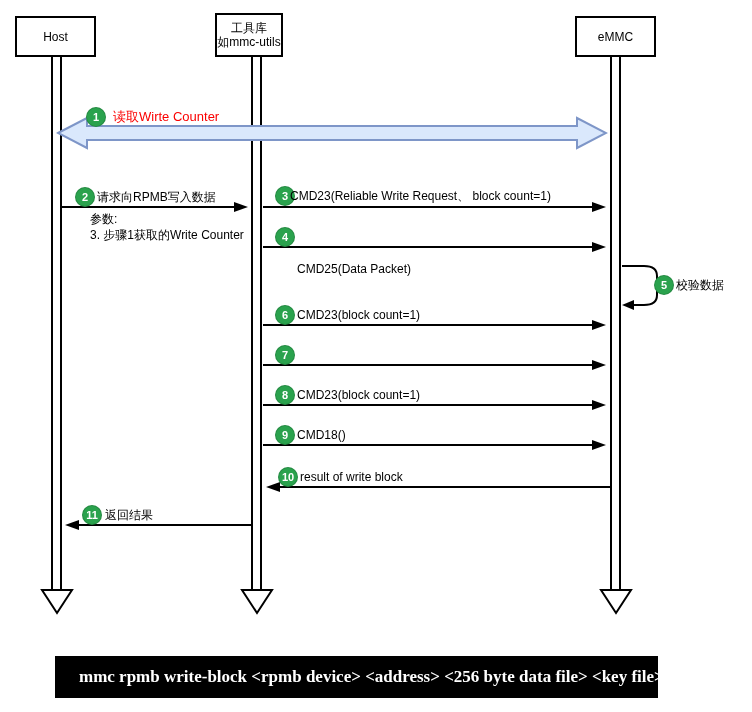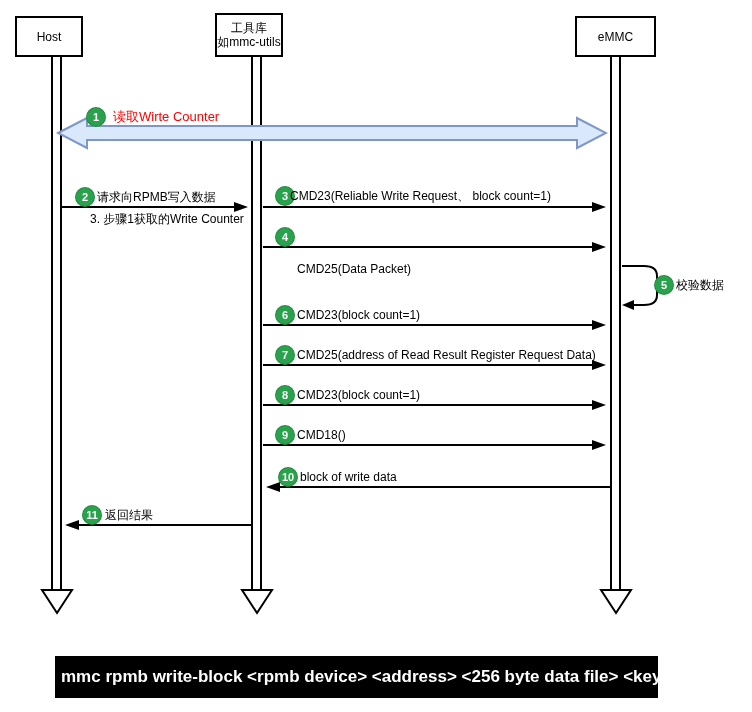--- a/index.html
+++ b/index.html
@@ -35,35 +35,35 @@
     position:absolute;font-size:12px;line-height:16px;white-space:nowrap;z-index:4;background:transparent;
   }
   .msg-label.red{color:var(--highlight-red,#f00);font-weight:normal;font-size:13px;}
   .params{
     position:absolute;left:90px;top:211px;font-size:12px;line-height:16px;z-index:4;
   }
   .svg-abs{position:absolute;z-index:2;}
   
   .cmdbar{
     position:absolute;left:55px;top:656px;width:603px;height:42px;background:#000;
-    display:flex;align-items:center;box-sizing:border-box;padding-left:6px;
-    color:#fff;font-family:Liberation Sans, sans-serif;font-weight:bold;font-size:17px;
+    display:flex;align-items:center;box-sizing:border-box;padding-left:24px;
+    color:#fff;font-family:Liberation Serif, serif;font-weight:bold;font-size:17px;
     white-space:nowrap;z-index:5;text-align:right;
   }
   .watermark{
     position:absolute;left:586px;top:689px;font-size:13px;color:#c2c2c2;
     white-space:nowrap;z-index:6;font-family:"Liberation Sans", sans-serif;
   }
 </style>
 </head>
 <body>
 
 <div class="stage">
 
-  <div class="actor-box" style="left:15px;top:16px;width:68px;height:41px;">
+  <div class="actor-box" style="left:15px;top:16px;width:81px;height:41px;">
     <span>Host</span>
   </div>
   <div class="actor-box" style="left:215px;top:13px;width:68px;height:44px;">
     <span>工具库</span>
     <span>如mmc-utils</span>
   </div>
   <div class="actor-box" style="left:575px;top:16px;width:81px;height:41px;">
     <span>eMMC</span>
   </div>
 
@@ -86,20 +86,21 @@
   </svg>
   <div class="badge" style="left:96px;top:117px;">1</div>
   <div class="msg-label red" style="left:113px;top:109px;">读取Wirte Counter</div>
 
   <div class="hline" style="left:62px;top:206px;width:174px;"></div>
   <div class="arr r" style="left:234px;top:202px;"></div>
   <div class="badge" style="left:85px;top:197px;">2</div>
   <div class="msg-label" style="left:97px;top:189px;">请求向RPMB写入数据</div>
 
   <div class="params">
+    <div>参数:</div>
     <div>3. 步骤1获取的Write Counter</div>
   </div>
 
   <div class="hline" style="left:263px;top:206px;width:330px;"></div>
   <div class="arr r" style="left:592px;top:202px;"></div>
   <div class="badge" style="left:285px;top:196px;">3</div>
   <div class="msg-label" style="left:290px;top:188px;">CMD23(Reliable Write Request、 block count=1)</div>
 
   <div class="hline" style="left:263px;top:246px;width:330px;"></div>
   <div class="arr r" style="left:592px;top:242px;"></div>
@@ -114,36 +115,35 @@
   <div class="msg-label" style="left:676px;top:277px;">校验数据</div>
 
   <div class="hline" style="left:263px;top:324px;width:330px;"></div>
   <div class="arr r" style="left:592px;top:320px;"></div>
   <div class="badge" style="left:285px;top:315px;">6</div>
   <div class="msg-label" style="left:297px;top:307px;">CMD23(block count=1)</div>
 
   <div class="hline" style="left:263px;top:364px;width:330px;"></div>
   <div class="arr r" style="left:592px;top:360px;"></div>
   <div class="badge" style="left:285px;top:355px;">7</div>
-  <div class="msg-label" style="left:297px;top:347px;">CMD25(address of Read Result Register Request Data)</div>
 
   <div class="hline" style="left:263px;top:404px;width:330px;"></div>
   <div class="arr r" style="left:592px;top:400px;"></div>
   <div class="badge" style="left:285px;top:395px;">8</div>
   <div class="msg-label" style="left:297px;top:387px;">CMD23(block count=1)</div>
 
   <div class="hline" style="left:263px;top:444px;width:330px;"></div>
   <div class="arr r" style="left:592px;top:440px;"></div>
   <div class="badge" style="left:285px;top:435px;">9</div>
   <div class="msg-label" style="left:297px;top:427px;">CMD18()</div>
 
   <div class="hline" style="left:279px;top:486px;width:331px;"></div>
   <div class="arr l" style="left:266px;top:482px;"></div>
   <div class="badge" style="left:288px;top:477px;">10</div>
-  <div class="msg-label" style="left:300px;top:469px;">block of write data</div>
+  <div class="msg-label" style="left:300px;top:469px;">result of write block</div>
 
   <div class="hline" style="left:78px;top:524px;width:173px;"></div>
   <div class="arr l" style="left:65px;top:520px;"></div>
   <div class="badge" style="left:92px;top:515px;">11</div>
   <div class="msg-label" style="left:105px;top:507px;">返回结果</div>
 
   <div class="cmdbar">
     <span>mmc rpmb write-block &lt;rpmb device&gt; &lt;address&gt; &lt;256 byte data file&gt; &lt;key file&gt;</span>
   </div>
 

